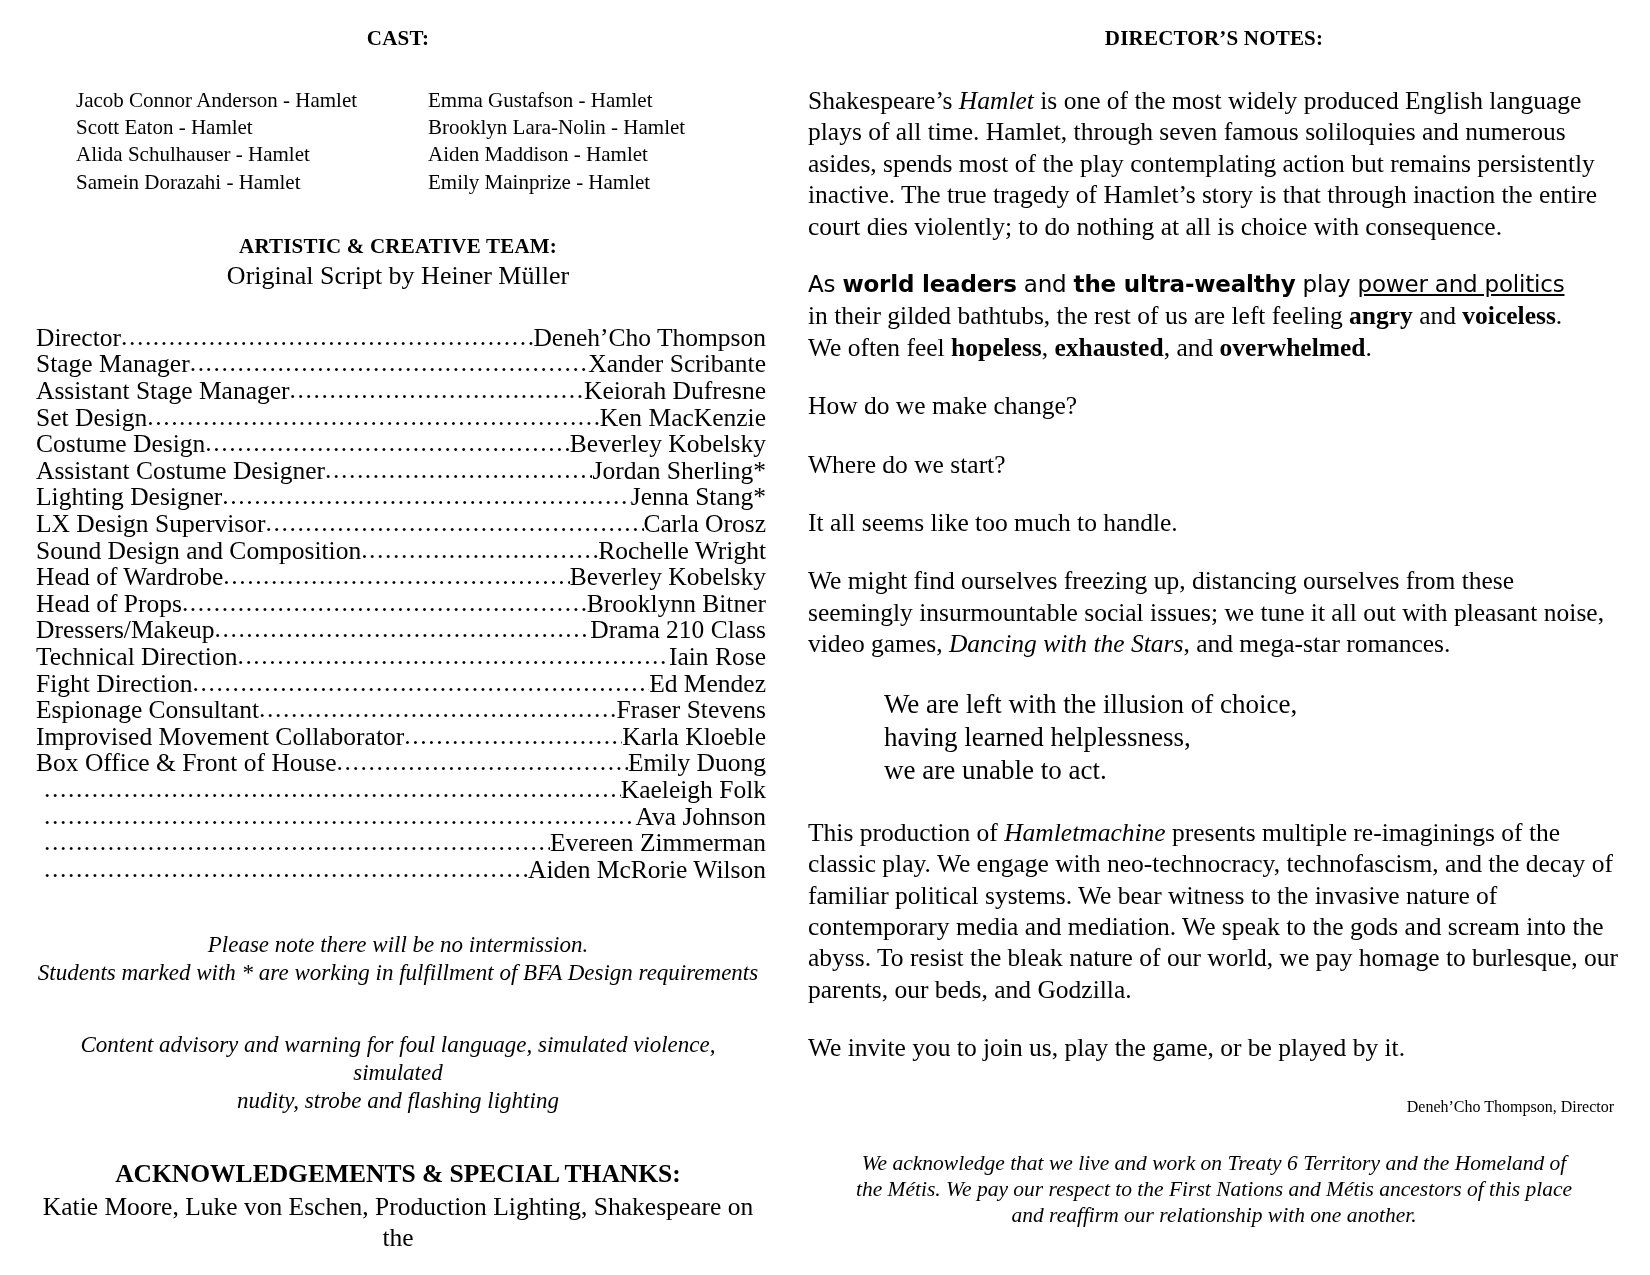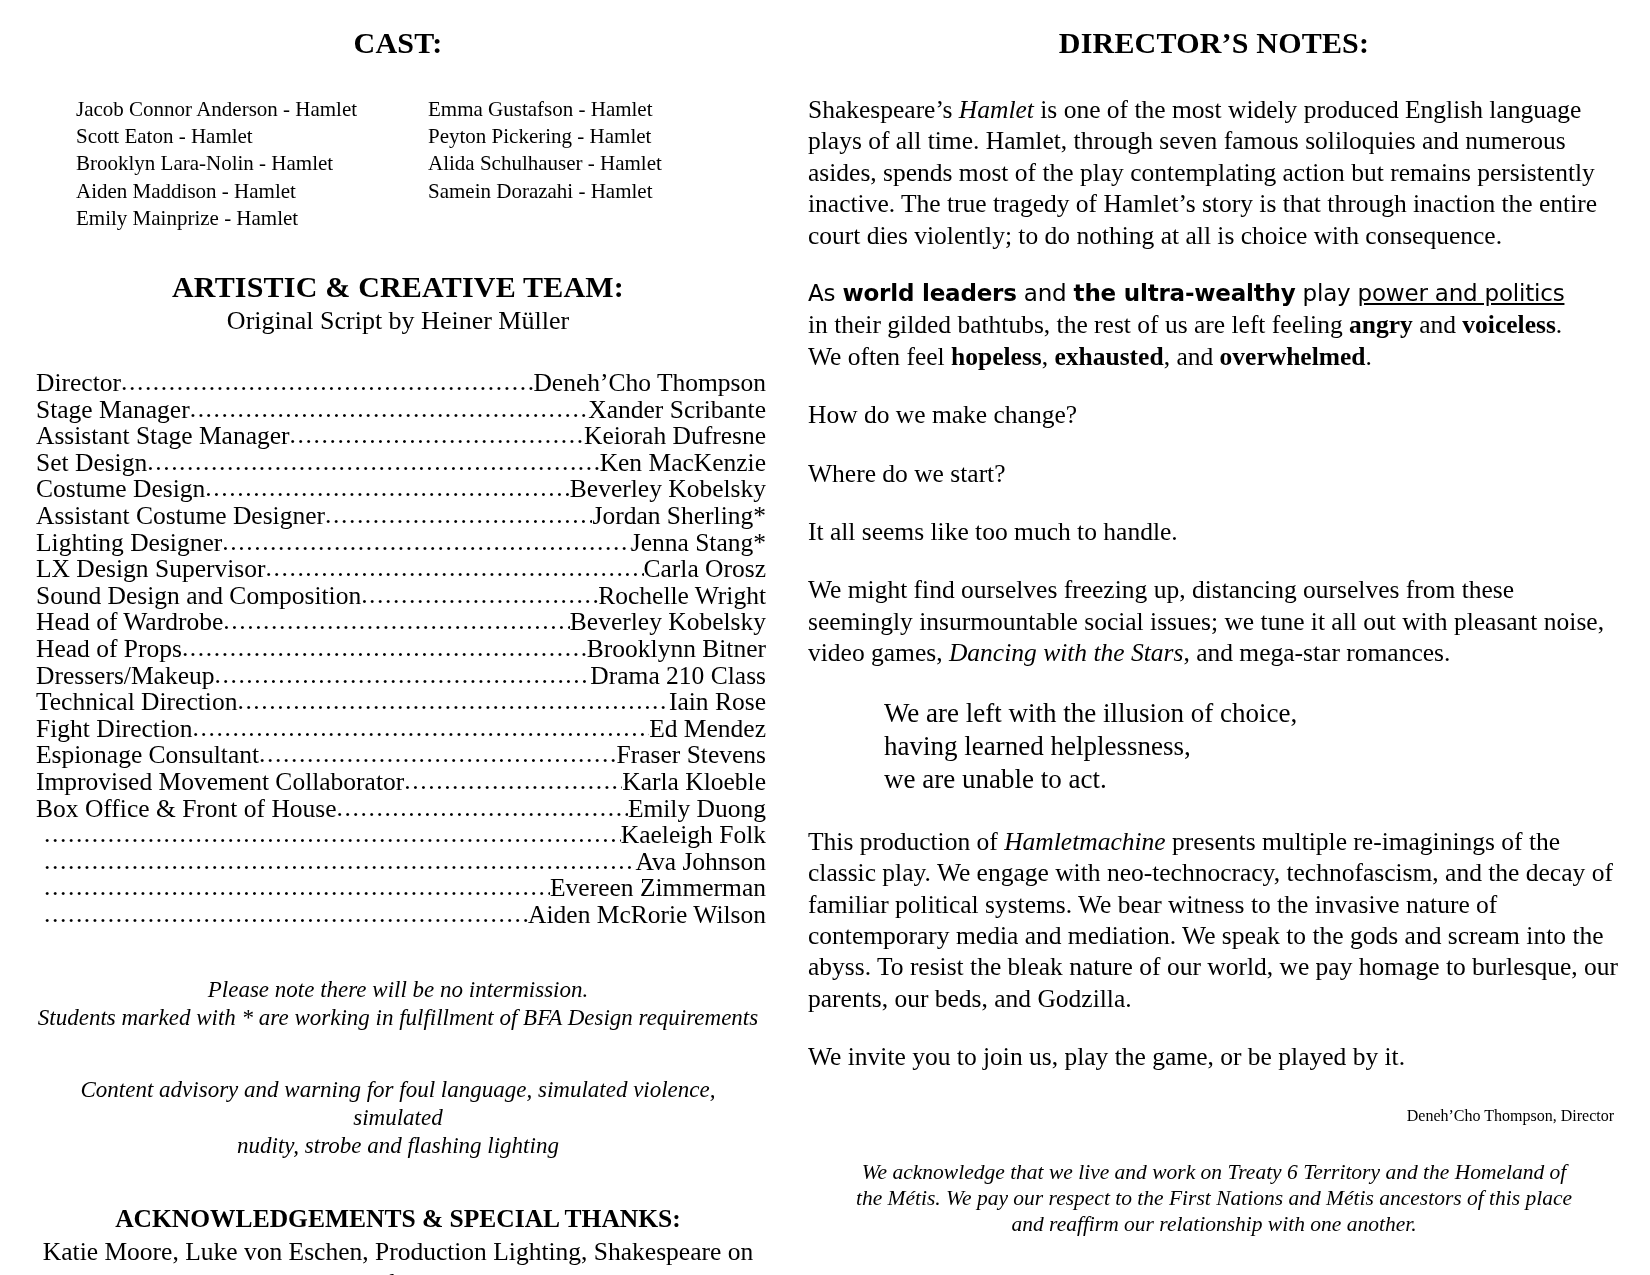--- a/index.html
+++ b/index.html
@@ -30,21 +30,21 @@
   }
   .col-right {
     flex: 1 1 auto;
     box-sizing: border-box;
     padding-left: 34px;
   }
 
   
   .section-heading {
     font-weight: bold;
-    font-size: 30px;
+    font-size: 21px;
     text-align: center;
     letter-spacing: 0.2px;
     margin: 0;
   }
   .heading-cast { margin-bottom: 36px; }
   .heading-team { margin-top: 0; margin-bottom: 2px; }
   .subheading {
     text-align: center;
     font-size: 26px;
     margin: 0 0 34px 0;
@@ -171,21 +171,20 @@
 <div class="page">
 
   <div class="col-left">
 
     <div class="section-heading heading-cast">CAST:</div>
 
     <div class="cast-grid">
       <div class="cast-entry">Jacob Connor Anderson - Hamlet</div>
       <div class="cast-entry">Emma Gustafson - Hamlet</div>
       <div class="cast-entry">Scott Eaton - Hamlet</div>
-      <div class="cast-entry">Peyton Pickering - Hamlet</div>
       <div class="cast-entry">Brooklyn Lara-Nolin - Hamlet</div>
       <div class="cast-entry">Alida Schulhauser - Hamlet</div>
       <div class="cast-entry">Aiden Maddison - Hamlet</div>
       <div class="cast-entry">Samein Dorazahi - Hamlet</div>
       <div class="cast-entry">Emily Mainprize - Hamlet</div>
     </div>
 
     <div class="section-heading heading-team">ARTISTIC &amp; CREATIVE TEAM:</div>
     <div class="subheading">Original Script by Heiner Müller</div>
 

